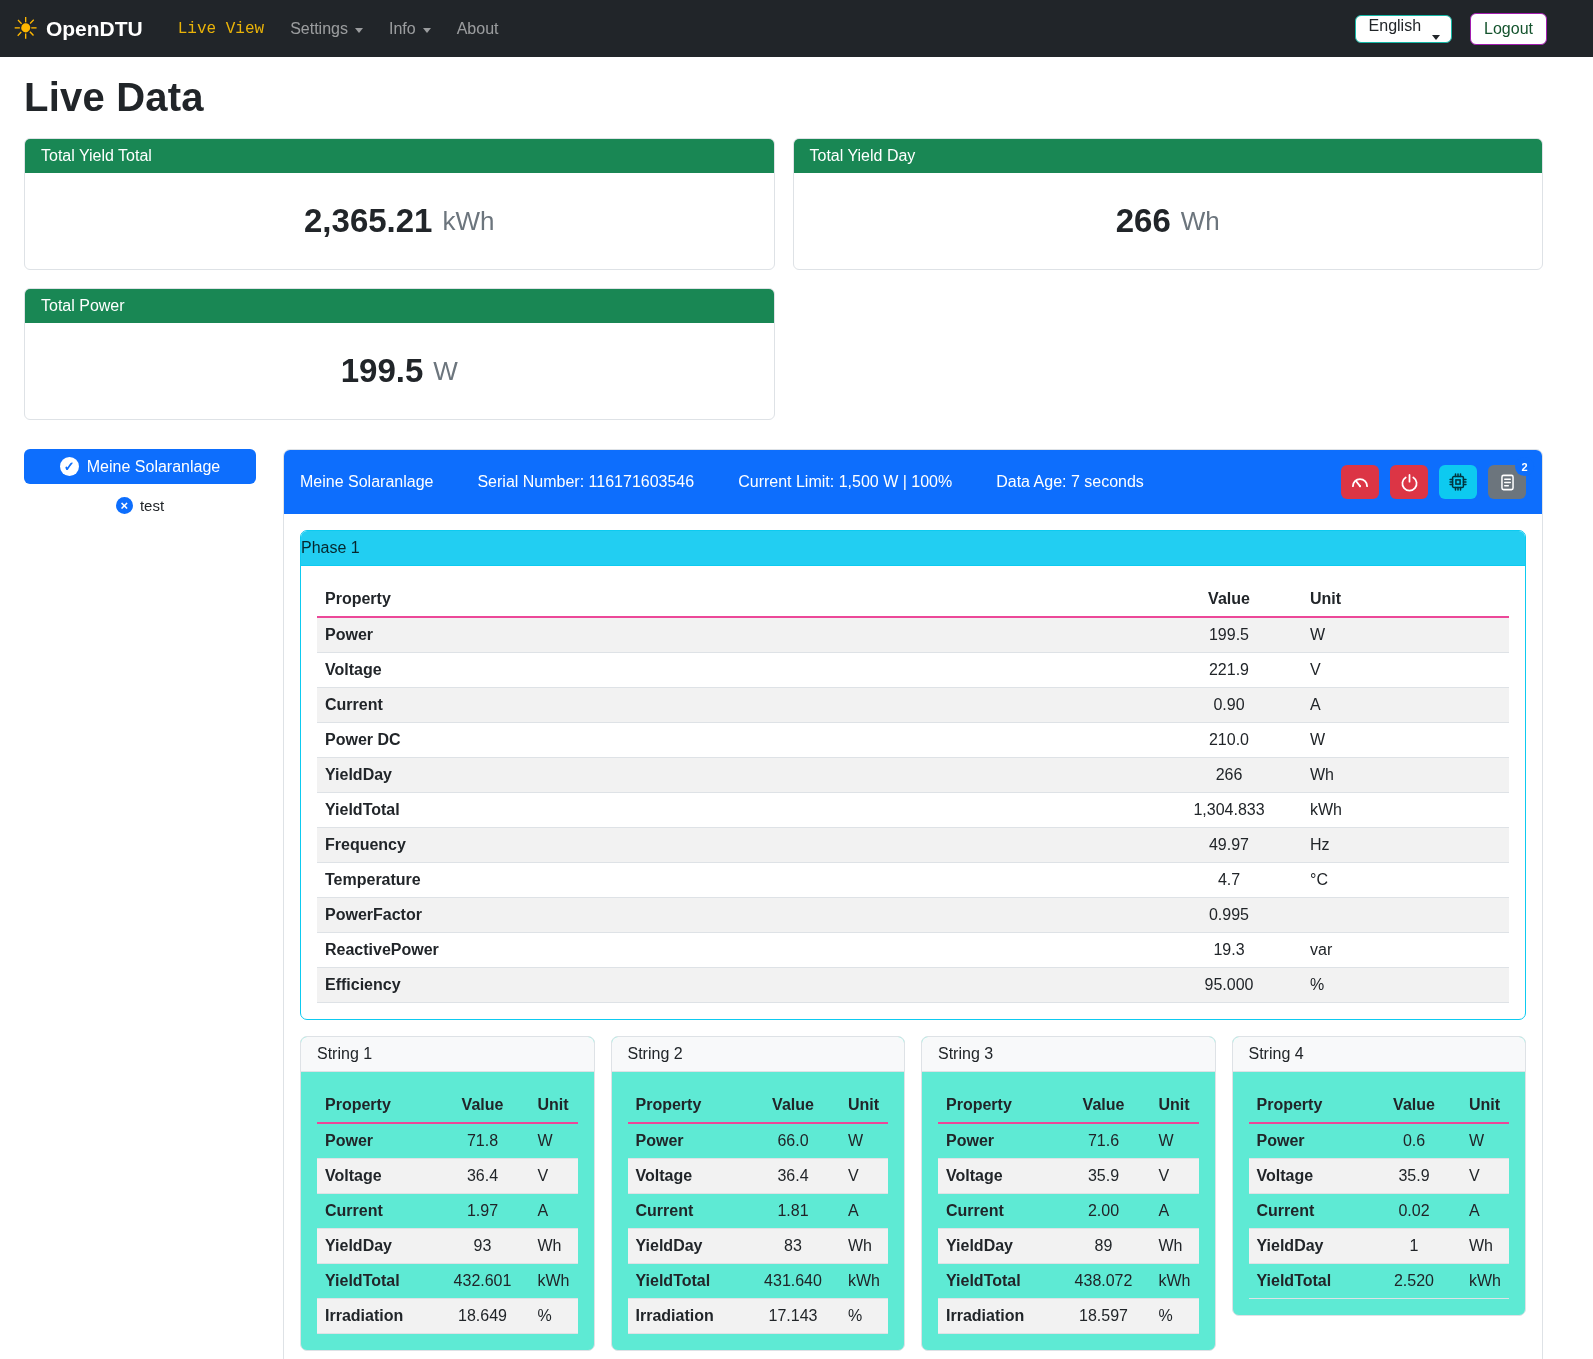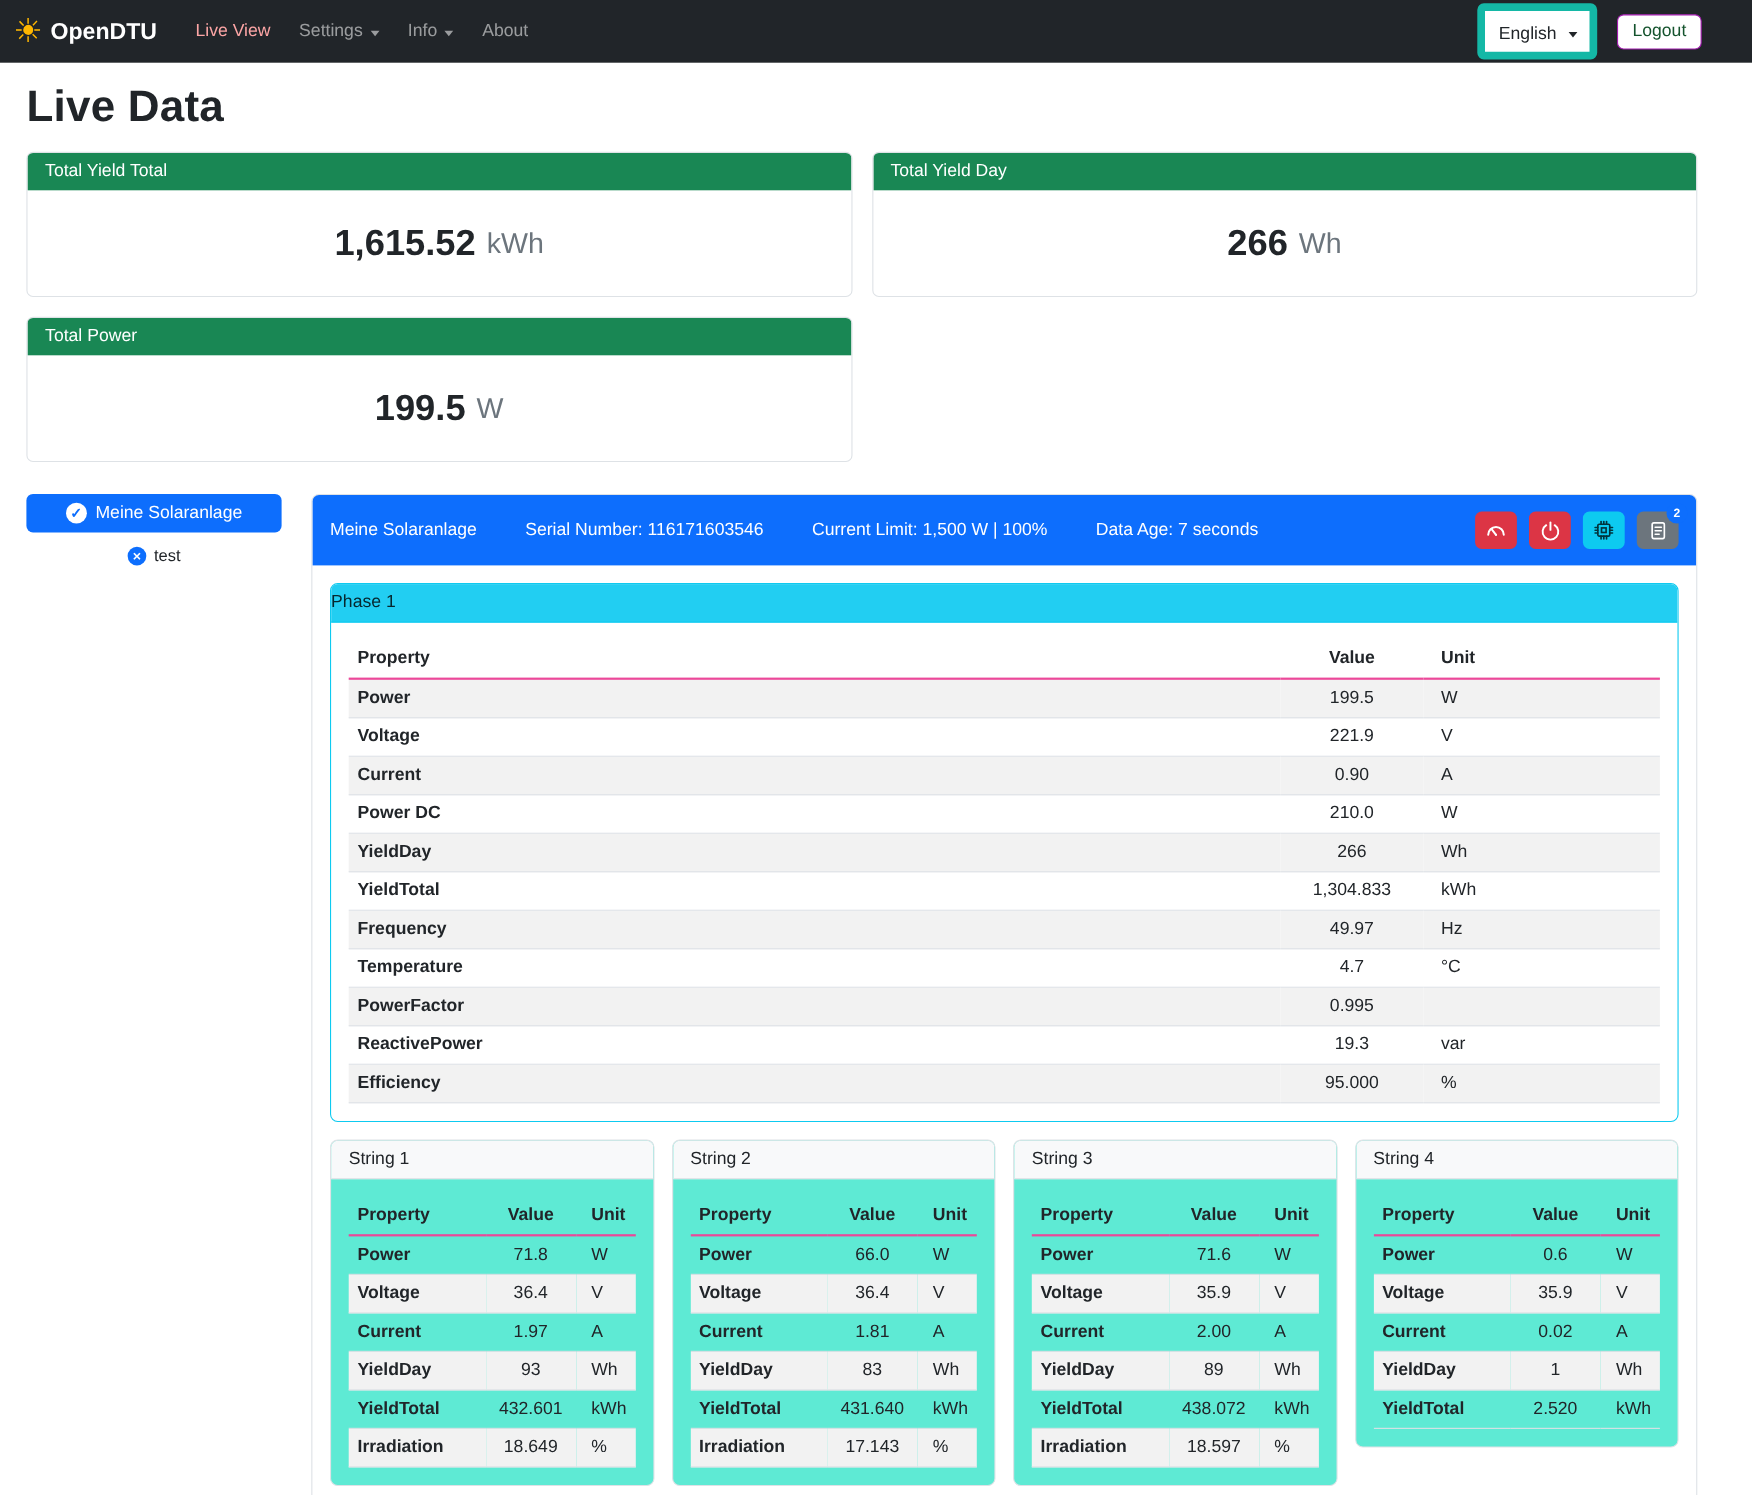--- a/index.html
+++ b/index.html
@@ -24,30 +24,30 @@
     color: #fff; font-size: 21px; font-weight: 600;
     margin-right: 22px; cursor: pointer; text-decoration: none;
   }
   .sun-icon { color: #ffb700; font-size: 30px; line-height: 1; }
   .nav-links { display: flex; align-items: center; list-style: none; }
   .nav-link {
     color: rgba(255,255,255,.55);
     padding: 8px 13px; cursor: pointer; text-decoration: none;
     display: flex; align-items: center; gap: 7px; font-size: 16px;
   }
-  .nav-link.active { color: #fca5a5; }
+  .nav-link.active { color: #eab308; font-family: Liberation Mono, monospace; }
   .caret {
     width: 0; height: 0; display: inline-block;
     border-left: 4.5px solid transparent; border-right: 4.5px solid transparent;
     border-top: 5px solid currentColor; margin-top: 3px;
   }
   .nav-right { margin-left: auto; display: flex; align-items: center; gap: 18px; }
   .lang-select {
-    background: #fff; color: #212529; border: 7px solid #14b8a6;
-    border-radius: 6px; padding: 12px 30px 7px 13px; position: relative;
+    background: #fff; color: #212529; border: 1px solid #14b8a6;
+    border-radius: 6px; padding: 1px 30px 7px 13px; position: relative;
     font-size: 16px; cursor: pointer;
   }
   .lang-select .caret { position: absolute; right: 11px; top: 16px; color: #212529; }
   .logout-btn {
     background: #fff; color: #14532d; border: 1px solid #a21caf;
     border-radius: 6px; padding: 6px 13px; font-size: 16px; cursor: pointer;
   }
 
   
   .content { padding: 0 50px 26px 24px; }
@@ -165,21 +165,21 @@
   </div>
 </nav>
 
 <div class="content">
   <h1 class="page-title">Live Data</h1>
 
   <div class="summary-row">
     <div class="scard">
       <div class="scard-head">Total Yield Total</div>
       <div class="scard-body">
-        <span class="scard-value">1,615.52</span>
+        <span class="scard-value">2,365.21</span>
         <span class="scard-unit">kWh</span>
       </div>
     </div>
     <div class="scard">
       <div class="scard-head">Total Yield Day</div>
       <div class="scard-body">
         <span class="scard-value">266</span>
         <span class="scard-unit">Wh</span>
       </div>
     </div>

